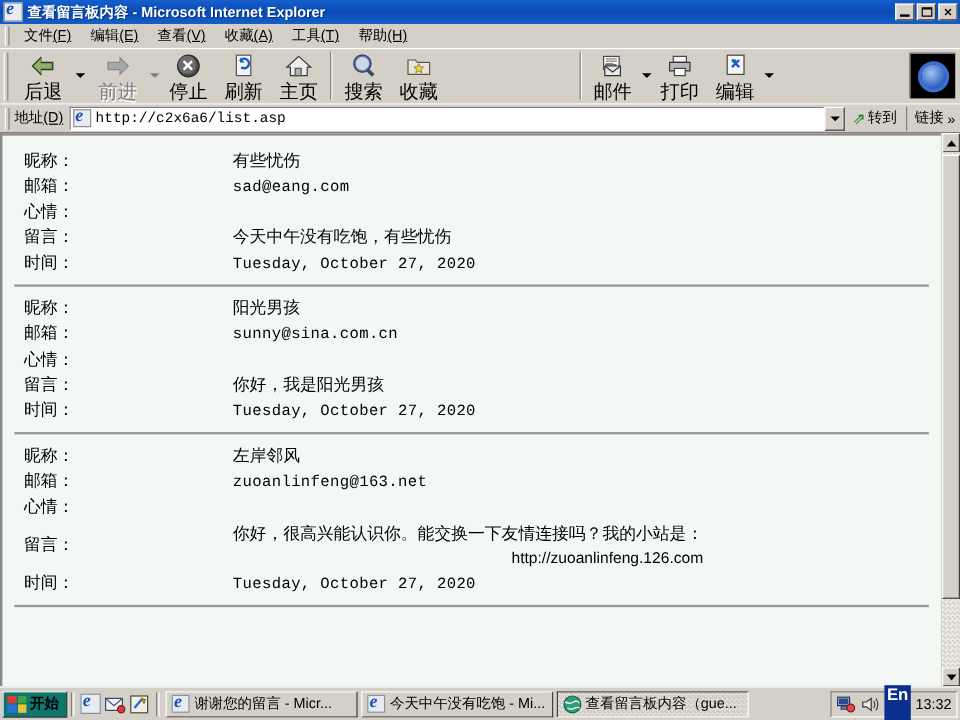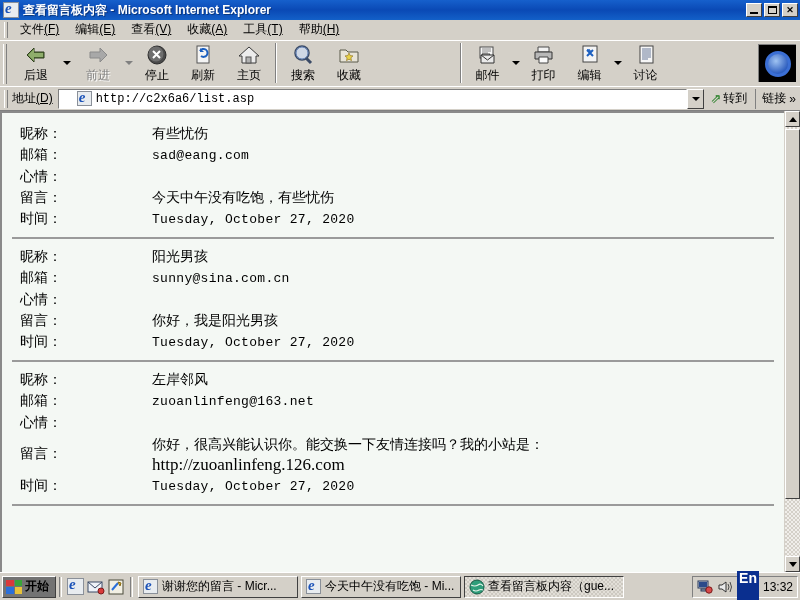--- a/index.html
+++ b/index.html
@@ -94,21 +94,21 @@
   }
   .tb-btn {
     width: 52px; height: 42px;
     display: flex; flex-direction: column; align-items: center; justify-content: flex-start;
     padding-top: 2px;
     flex: none;
   }
   .tb-btn.narrow { width: 46px; }
   .tb-ico { width: 24px; height: 22px; position: relative; }
   .tb-label {
-    font-size: 12px; color: #000; margin-top: 1px; white-space: nowrap;
+    font-size: 16px; color: #000; margin-top: 1px; white-space: nowrap;
     font-family: "Liberation Sans", sans-serif;
   }
   .tb-btn.disabled .tb-label { color: #808080; text-shadow: 1px 1px 0 #fff; }
   .tb-sep { width: 2px; height: 40px; margin: 1px 3px 0 3px;
     border-left: 1px solid #808080; border-right: 1px solid #fff; flex:none; }
   .tb-caret {
     width: 10px; height: 42px; display:flex; align-items: center; justify-content:center; flex:none;
   }
   .caret-d { width:0;height:0;border-left:4px solid transparent;border-right:4px solid transparent;border-top:4px solid #000; }
   .caret-d.grey { border-top-color:#808080; }
@@ -130,21 +130,21 @@
     padding-left: 2px;
     border-top: 1px solid #fff;
   }
   .addr-grip { width:4px;height:18px;margin:0 4px 0 2px;border-left:1px solid #fff;border-right:1px solid #808080; }
   .addr-label { font-size:12px; padding: 0 5px 0 0; white-space:nowrap; }
   .addr-label u { text-decoration: underline; }
   .addr-field {
     flex: 1 1 auto; height: 20px; background:#fff;
     border-top:1px solid #808080;border-left:1px solid #808080;
     border-right:1px solid #fff;border-bottom:1px solid #fff;
-    display:flex; align-items:center; padding-left:18px; position: relative;
+    display:flex; align-items:center; padding-left:2px; position: relative;
     margin-right: 0;
   }
   .addr-ieico { width:16px;height:16px;flex:none;margin-right:3px; }
   .addr-text {
     font-family: "Liberation Mono", monospace; font-size: 12px; color:#000;
     white-space: nowrap; overflow:hidden;
   }
   .addr-drop {
     width: 17px; height: 20px; flex:none;
     background:#d4d0c8;
@@ -166,35 +166,35 @@
   .docarea {
     flex: 1 1 auto;
     background: #f4f8f4;
     border-left: 2px solid #8a8a8a;
     border-top: 2px solid #8a8a8a;
     overflow: hidden;
     position: relative;
     padding: 6px 0 0 0;
   }
   .entry { padding: 4px 0 3px 0; }
-  .row { display: flex; align-items: baseline; line-height: 21px; }
+  .row { display: flex; align-items: baseline; line-height: 21px; gap: 42px; }
   .row .lbl {
     width: 150px; flex: none; padding-left: 18px;
     font-family: "Liberation Sans", sans-serif; font-size: 14px; color:#000;
   }
   .row .val {
     font-size: 14px; color:#000; font-family: "Liberation Sans", sans-serif;
     white-space: nowrap;
   }
   .row .val.mono { font-family: "Liberation Mono", monospace; font-size: 13px; letter-spacing: .3px;}
   .row.msg { align-items: flex-start; }
   .row.msg .lbl { padding-top: 10px; }
   .msg-lines { display:flex; flex-direction:column; }
   .msg-lines .m1 { font-size:14px; line-height:22px; white-space: nowrap; }
-  .msg-lines .m2 { font-family:Liberation Serif, serif; font-size:17px; line-height:20px; }
+  .msg-lines .m2 { font-family:Liberation Sans, sans-serif; font-size:13px; line-height:20px;text-align:right; }
   .divider { height: 0; border-top: 2px solid #9a9a9a; margin: 4px 10px 3px 10px; }
 
   
   .vscroll {
     width: 16px; flex:none; background:#d4d0c8;
     display:flex; flex-direction:column;
     border-left: 1px solid #d4d0c8;
   }
   .sb-btn {
     height: 16px; background:#d4d0c8;
@@ -233,21 +233,21 @@
 
   
   #taskbar {
     position:absolute; left:0; top:572px; width:800px; height:28px;
     background:#d4d0c8; border-top: 1px solid #fff;
     display:flex; align-items:center; padding: 2px 0;
   }
   .start-btn {
     height: 22px; margin-left: 2px; padding: 0 6px 0 3px;
     display:flex;align-items:center;gap:3px;
-    background:#737373;
+    background:#0f766e;
     border-top:1px solid #fff;border-left:1px solid #fff;
     border-right:1px solid #404040;border-bottom:1px solid #404040;
     font-weight:bold;font-size:12px; flex:none;
   }
   .flag { width:16px;height:14px;display:grid;grid-template-columns:1fr 1fr;grid-template-rows:1fr 1fr;gap:1px;flex:none; }
   .flag i { display:block; }
   .tb-divider { width:3px;height:20px;margin:0 3px;border-left:1px solid #808080;border-right:1px solid #fff;flex:none; }
   .quicklaunch { display:flex; align-items:center; gap:2px; flex:none; padding: 0 2px;}
   .ql-ico { width:18px;height:18px;position:relative; }
   .tasks { display:flex; align-items:center; gap:3px; flex:1 1 auto; padding-left:2px; overflow:hidden; }
@@ -442,29 +442,20 @@
           <path d="M9 6 L15 12 M15 6 L9 12" stroke="#1b5fc0" stroke-width="2"></path>
           <path d="M9 6 h3 M12 6 v3" stroke="#1b5fc0" stroke-width="1.4" fill="none"></path>
         </svg>
       </div>
       <div class="tb-label">编辑</div>
     </div>
     <div class="tb-caret">
         <div class="caret-d"></div>
       </div>
 
-    <div class="tb-btn narrow">
-      <div class="tb-ico">
-        <svg width="24" height="22" viewBox="0 0 24 22">
-          <rect x="6" y="2" width="13" height="17" fill="#f6f6f6" stroke="#444"></rect>
-          <path d="M8 5 h9 M8 7 h9 M8 9 h9 M8 11 h9 M8 13 h9 M8 15 h6" stroke="#6a7a9a" stroke-width="1"></path>
-        </svg>
-      </div>
-      <div class="tb-label">讨论</div>
-    </div>
 
     <div class="tb-right">
       <div class="logo-box">
         <div class="ring"></div>
       </div>
     </div>
   </div>
 
   <div class="addrbar">
     <div class="addr-grip"></div>

